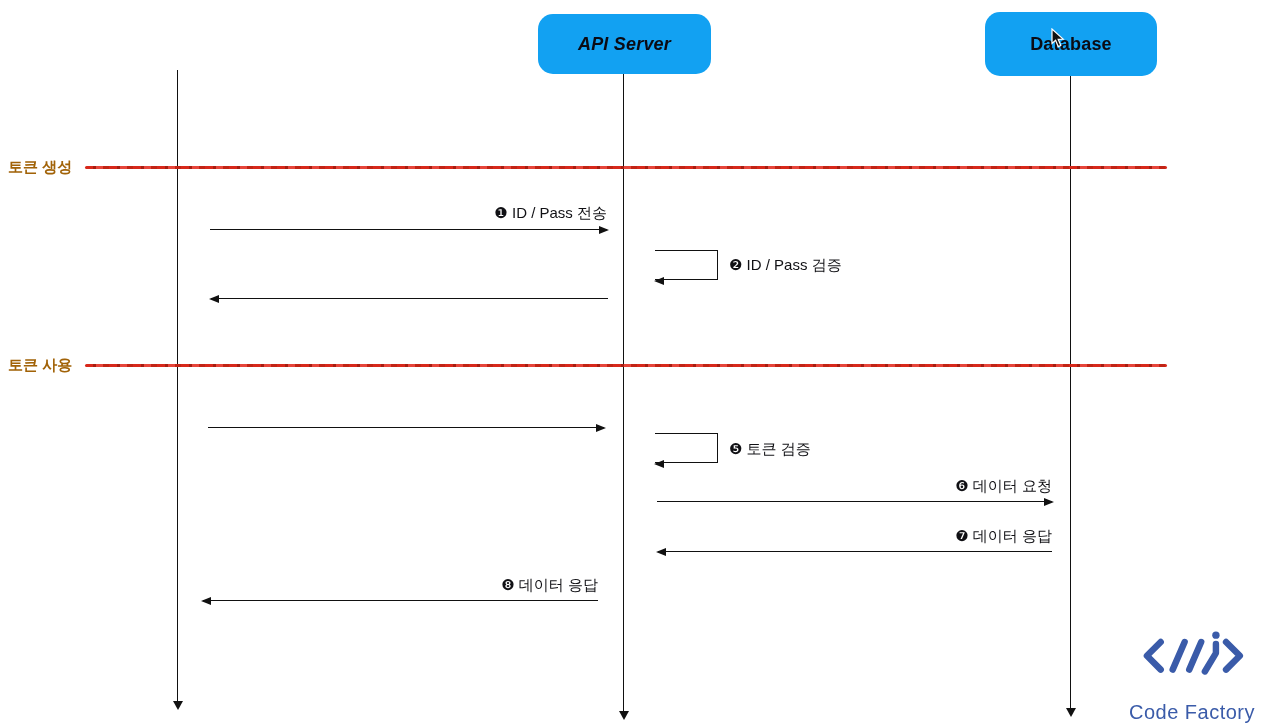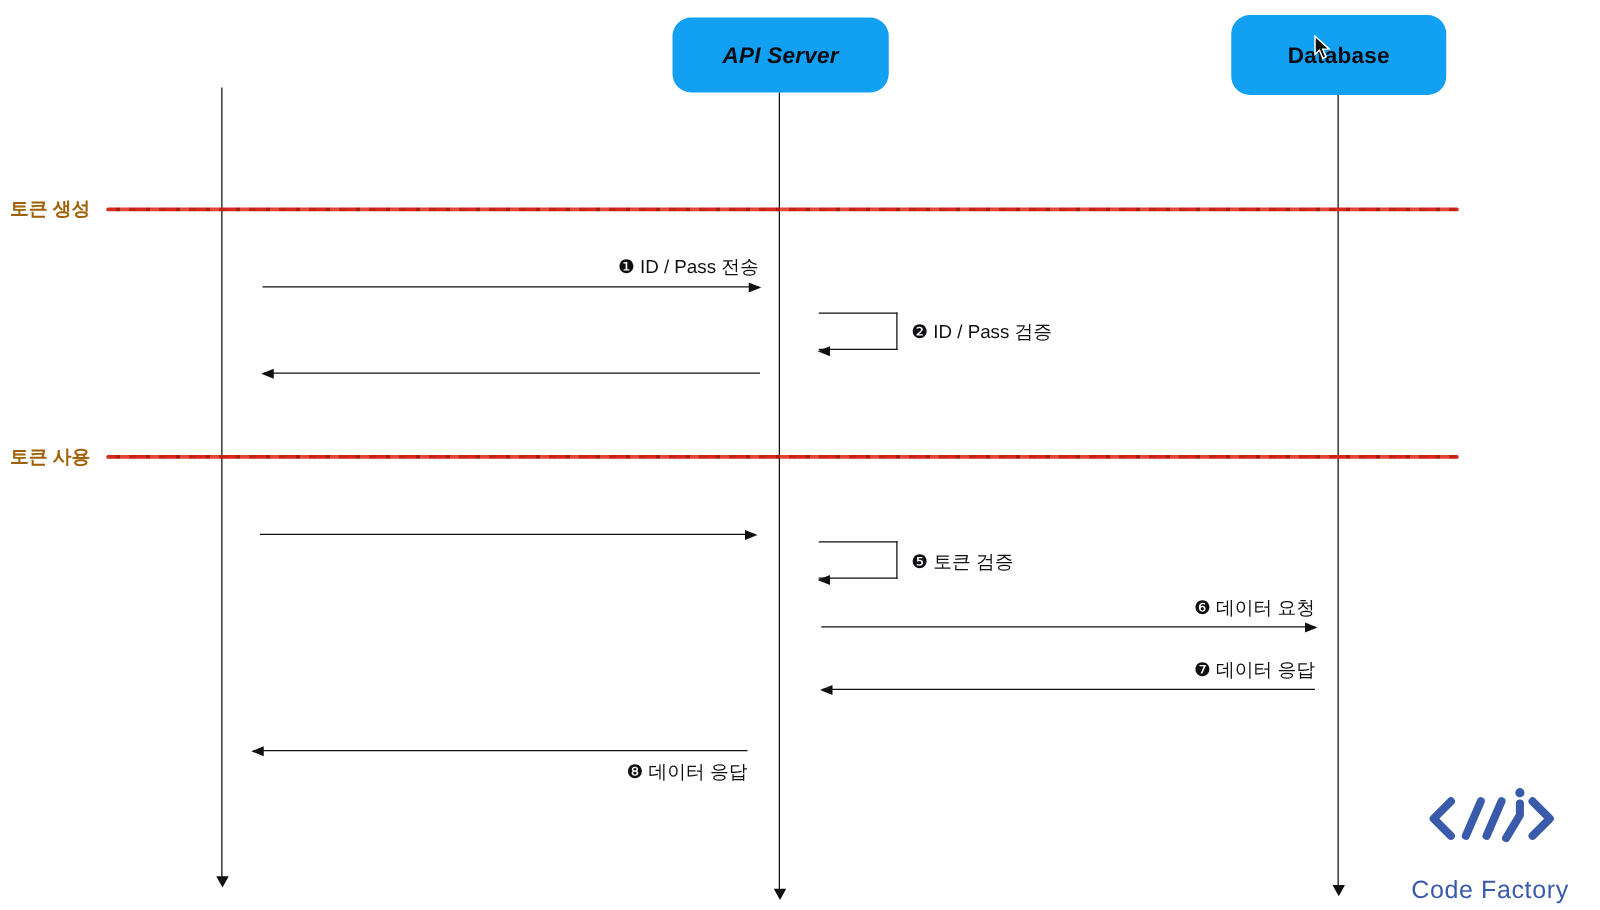--- a/index.html
+++ b/index.html
@@ -102,21 +102,21 @@
 
   <div class="self-loop" style="left:655px;top:433px;"></div>
   <div class="msg-label left-align" style="left:729px;top:440px;">❺ 토큰 검증</div>
 
   <div class="msg-label" style="left:657px;top:477px;width:395px;">❻ 데이터 요청</div>
   <div class="msg-arrow head-right" style="left:657px;top:501px;width:395px;"></div>
 
   <div class="msg-label" style="left:658px;top:527px;width:394px;">❼ 데이터 응답</div>
   <div class="msg-arrow head-left" style="left:658px;top:551px;width:394px;"></div>
 
-  <div class="msg-label" style="left:203px;top:608px;width:395px;">❽ 데이터 응답</div>
+  <div class="msg-label" style="left:203px;top:576px;width:395px;">❽ 데이터 응답</div>
   <div class="msg-arrow head-left" style="left:203px;top:600px;width:395px;"></div>
 
   <div class="logo">
     <svg width="116" height="46" viewBox="0 0 120 50">
       <g fill="none" stroke="#3A5BA9" stroke-width="7" stroke-linecap="round" stroke-linejoin="round">
         <polyline points="26,12 11,27 26,42"></polyline>
         <line x1="39" y1="42" x2="52" y2="12"></line>
         <line x1="57" y1="42" x2="70" y2="12"></line>
         <path d="M86,14 L86,24 L74,44"></path>
         <polyline points="97,12 112,27 97,42"></polyline>

